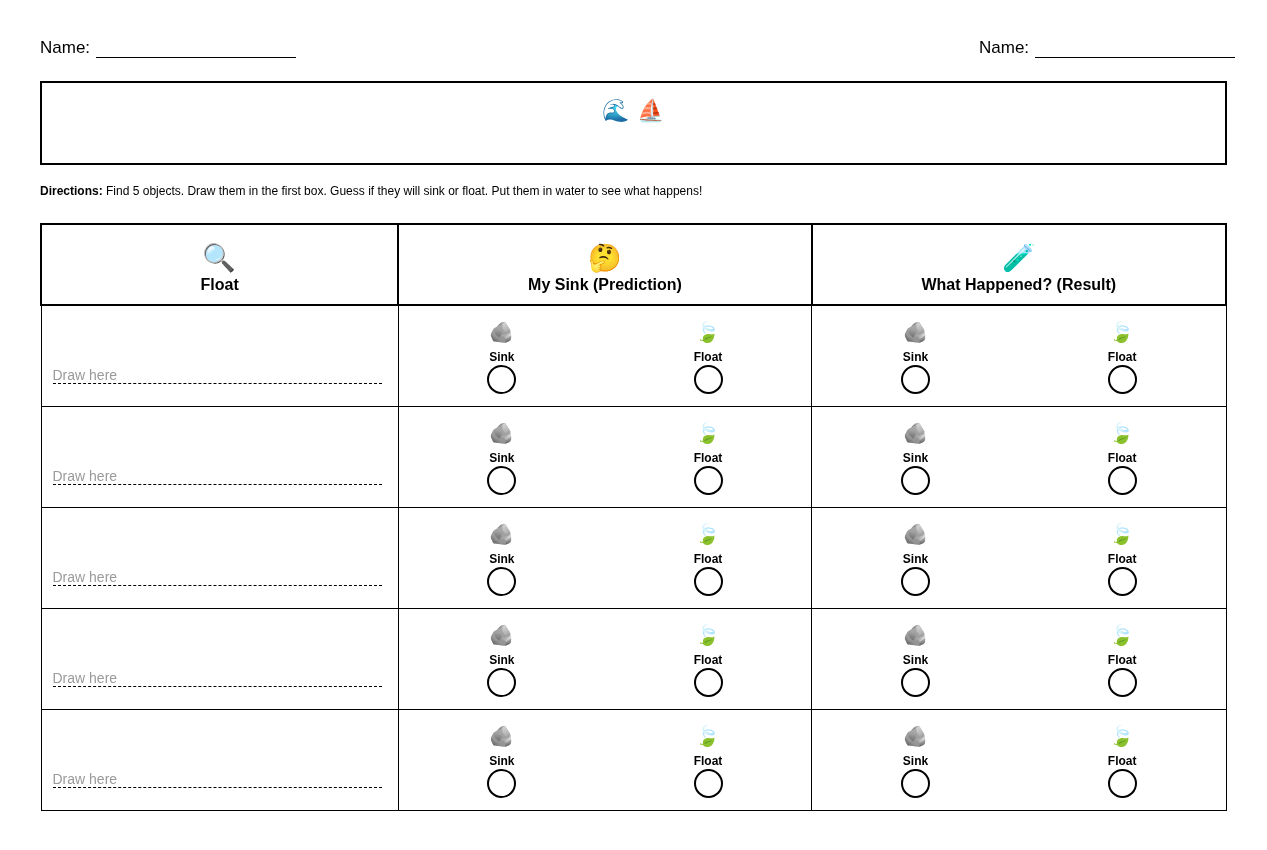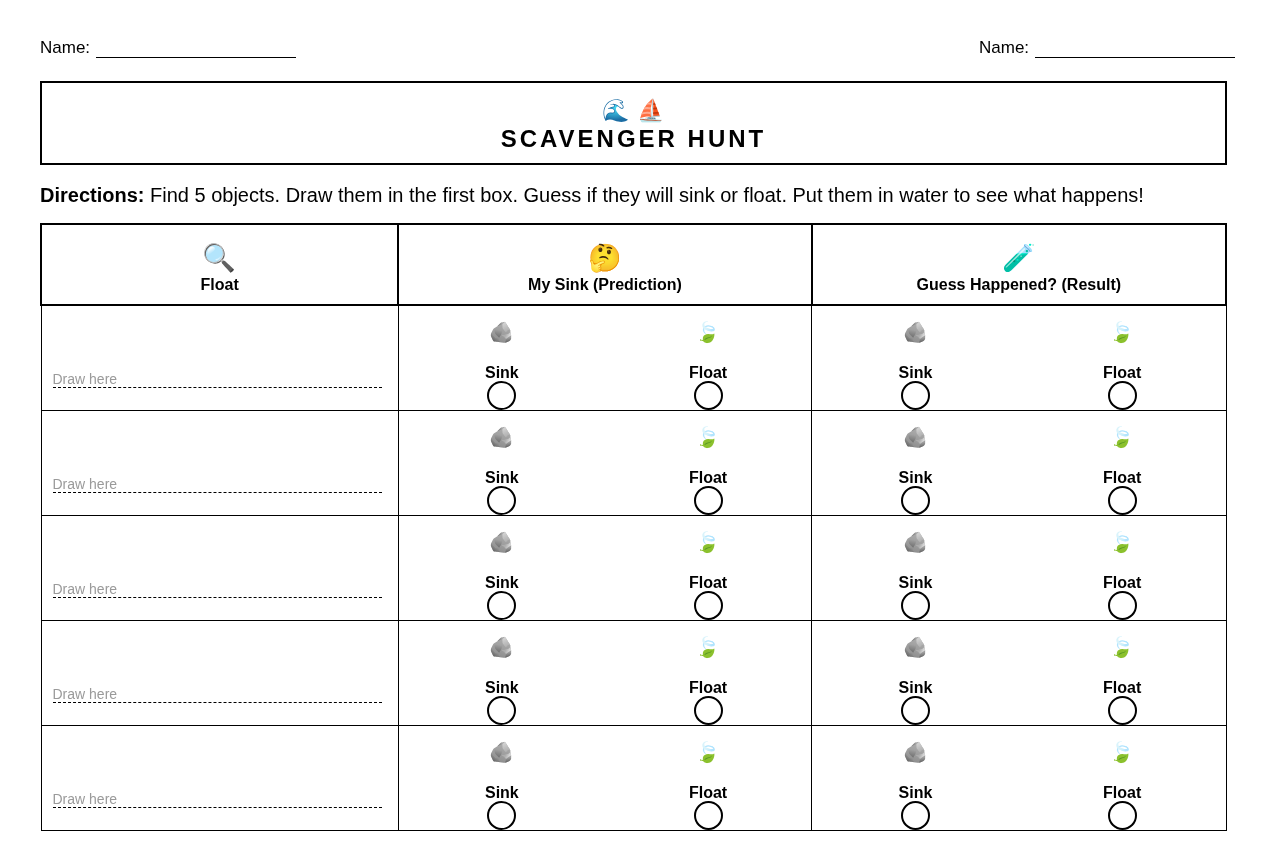--- a/index.html
+++ b/index.html
@@ -10,59 +10,56 @@
   .top-line.name { left: 40px; }
   .top-line.date { left: 979px; }
   .top-line .blank { display: inline-block; border-bottom: 1.5px solid #000; height: 16px; margin-left: 6px; }
   .top-line.name .blank { width: 200px; }
   .top-line.date .blank { width: 200px; }
 
   .title-box { position: absolute; left: 40px; top: 81px; width: 1187px; height: 84px; border: 2.5px solid #000; text-align: center; padding-top: 14px; }
   .title-line { font-weight: bold; font-size: 24px; letter-spacing: 3px; line-height: 28px; display: flex; justify-content: center; align-items: center; gap: 8px; }
   .title-emoji { font-size: 22px; letter-spacing: 0; }
 
-  .directions { position: absolute; left: 40px; top: 184px; font-size: 20px; }
+  .directions { position: absolute; left: 40px; top: 184px; font-size: 12px; }
   .directions b { font-weight: bold; }
 
   table.hunt { position: absolute; left: 40px; top: 223px; width: 1187px; border-collapse: collapse; }
   table.hunt th { height: 81px; border: 2px solid #000; font-size: 16px; font-weight: bold; vertical-align: bottom; padding-bottom: 10px; text-align: center; }
   table.hunt th .h-emoji { display: block; font-size: 27px; line-height: 32px; margin-bottom: 2px; font-weight: normal; }
   table.hunt td { height: 101px; border: 1px solid #000; vertical-align: top; position: relative; }
   table.hunt tr.last td { border-bottom: 1px solid #000; }
   col.c1 { width: 358px; } col.c2 { width: 414px; } col.c3 { width: 415px; }
 
   .draw-line { position: absolute; left: 11px; right: 16px; bottom: 22px; border-bottom: 1px dashed #000; font-size: 14px; color: #9a9a9a; line-height: 16px; }
 
   .choices { display: flex; justify-content: space-around; padding-top: 14px; }
   .choice { width: 60px; text-align: center; display: flex; flex-direction: column; align-items: center; }
   .choice .c-emoji { font-size: 20px; line-height: 24px; height: 26px; }
-  .choice .c-label { font-size: 16px; font-weight: bold; line-height: 14px; margin-top: 20px; }
+  .choice .c-label { font-size: 12px; font-weight: bold; line-height: 14px; margin-top: 4px; }
   .choice .circle { width: 29px; height: 29px; border: 2px solid #000; border-radius: 50%; margin-top: 1px; }
   .sink-emoji { filter: grayscale(1) brightness(1.15); }
   .float-emoji { color: #2e9e6a; }
 </style>
 </head>
 <body>
 
 <div class="top-line name">
   <span>Name:</span>
   <span class="blank"></span>
 </div>
 <div class="top-line date">
   <span>Name:</span>
   <span class="blank"></span>
 </div>
 
 <div class="title-box">
   <div class="title-line">
     <span class="title-emoji">🌊</span>
     <span class="title-emoji">⛵</span>
-  </div>
-  <div class="title-line">
-    <span>SCAVENGER HUNT</span>
   </div>
 </div>
 
 <div class="directions">
   <b>Directions:</b><span> Find 5 objects. Draw them in the first box. Guess if they will sink or float. Put them in water to see what happens!</span>
 </div>
 
 <table class="hunt">
   <colgroup>
       <col class="c1">
@@ -74,21 +71,21 @@
       <th>
         <span class="h-emoji">🔍</span>
         <span>Float</span>
       </th>
       <th>
         <span class="h-emoji">🤔</span>
         <span>My Sink (Prediction)</span>
       </th>
       <th>
         <span class="h-emoji">🧪</span>
-        <span>Guess Happened? (Result)</span>
+        <span>What Happened? (Result)</span>
       </th>
     </tr>
   </thead>
   <tbody id="rows">
   <tr>
     <td>
       <div class="draw-line">Draw here</div>
     </td>
     <td>
       <div class="choices">

